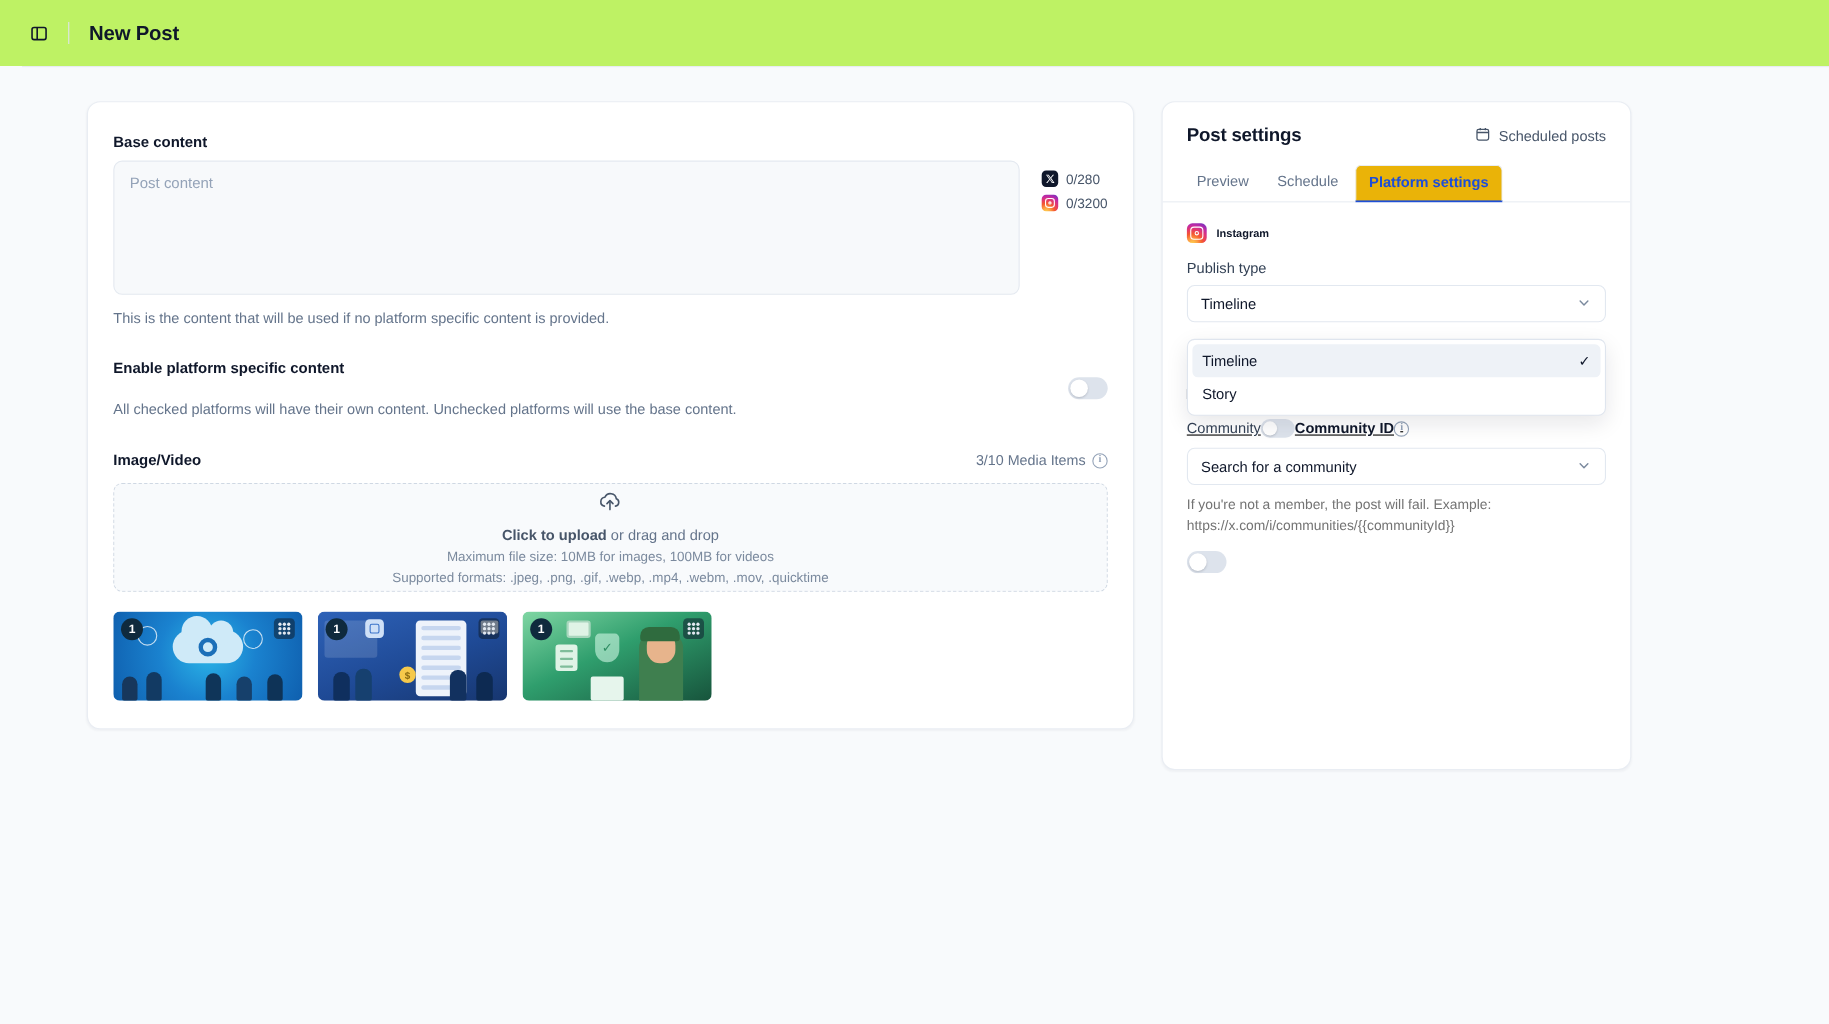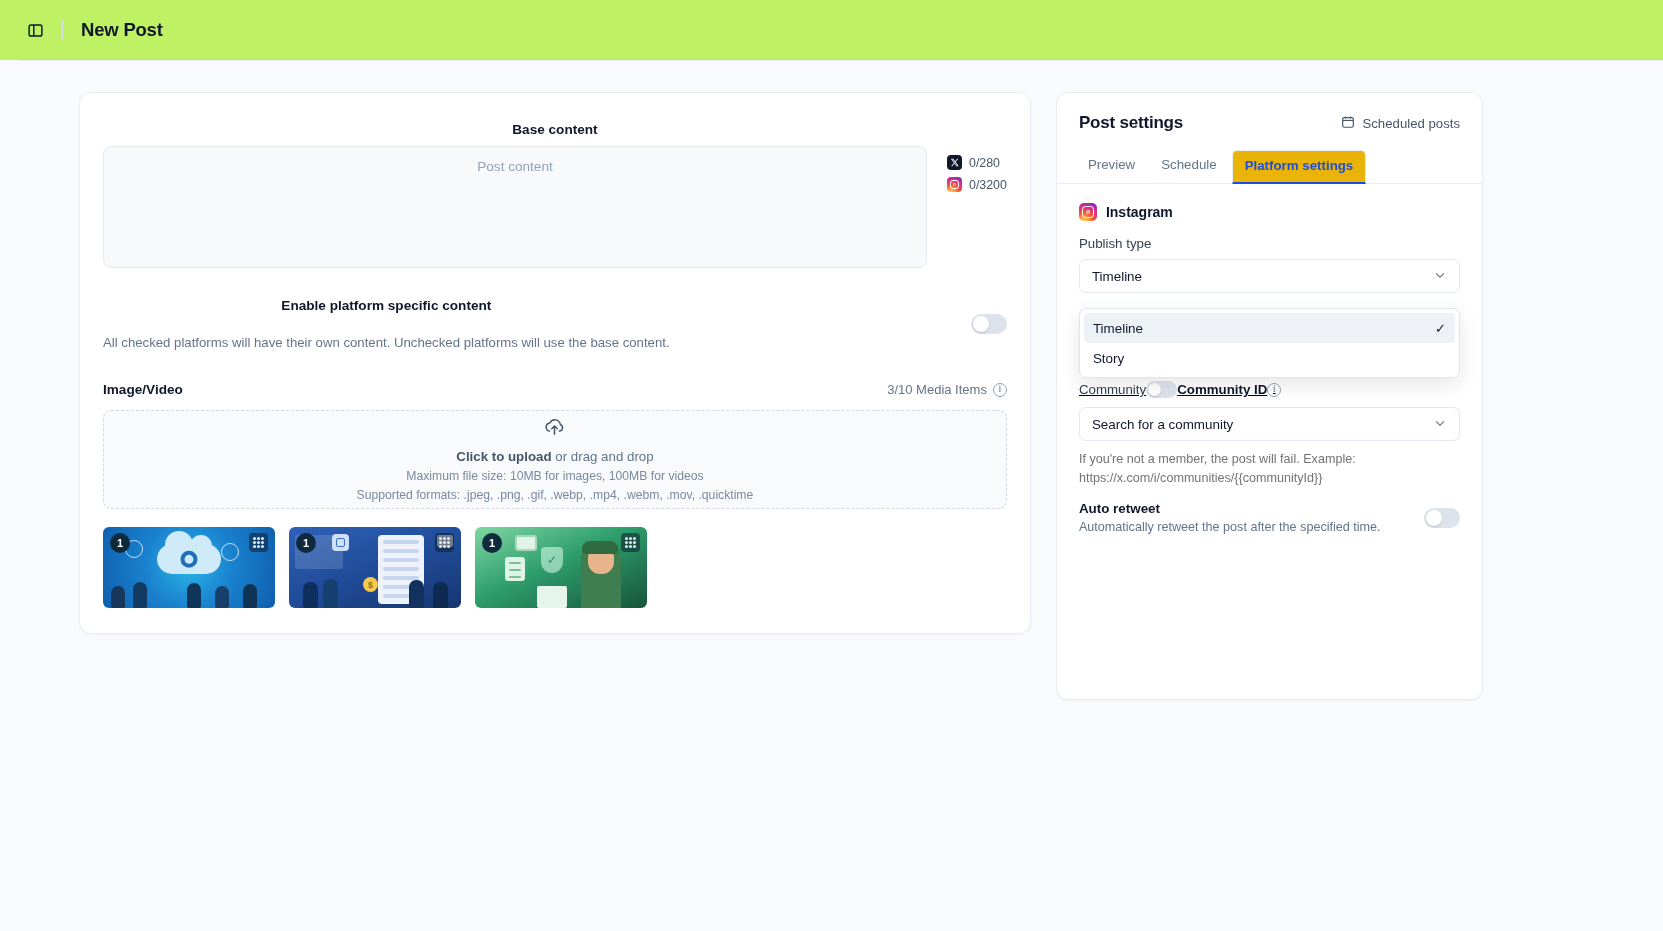--- a/index.html
+++ b/index.html
@@ -45,21 +45,21 @@
     gap: 25px;
     padding: 31px 180px 0 79px;
     align-items: flex-start;
   }
   .card {
     background: #ffffff;
     border: 1px solid #e9edf3;
     border-radius: 12px;
     box-shadow: 0 1px 2px rgba(16,24,40,0.04);
   }
-  .left-card { width: 960px; padding: 29px 23px 25px 23px; text-align: center; }
+  .left-card { width: 960px; padding: 29px 23px 25px 23px; }
   .right-card { width: 453px; min-height: 608px; position: relative; }
 
   
   .field-label {
     font-size: 13.6px; font-weight: 700; color: #0f172a;
     margin-bottom: 9px;
   }
   .content-row { display: flex; align-items: flex-start; gap: 20px; }
   .textarea-box {
     width: 824px; height: 122px;
@@ -251,21 +251,21 @@
     border-bottom-color: #1d4ed8;
     background: #eab308;
     border-left: 1px solid #e9edf3; border-right: 1px solid #e9edf3;
     border-top: 1px solid #e9edf3;
     border-radius: 5px 5px 0 0;
     padding: 7px 12px 9px;
   }
   .rc-body { padding: 19px 22px 0 22px; position: relative; }
 
   .platform-row { display: flex; align-items: center; gap: 9px; }
-  .platform-name { font-size: 14px; font-weight: 700; color: #0f172a; }
+  .platform-name { font-size: 10px; font-weight: 700; color: #0f172a; }
   .sub-label { font-size: 13.3px; color: #334155; margin: 15px 0 8px; }
 
   .select {
     height: 34px;
     border: 1px solid #e2e8f0; border-radius: 7px;
     background: #ffffff;
     display: flex; align-items: center; justify-content: space-between;
     padding: 0 12px;
     font-size: 13.4px; color: #0f172a;
     cursor: pointer;
@@ -343,20 +343,21 @@
           <span class="icon-sq icon-ig">
             <span class="ring">
                 <span class="dot"></span>
               </span>
           </span>
           <span class="counter-text">0/3200</span>
         </div>
       </div>
     </div>
 
+    <div class="helper">This is the content that will be used if no platform specific content is provided.</div>
 
     <div class="section-pf">
       <div>
         <div class="title">Enable platform specific content</div>
         <div class="sub">All checked platforms will have their own content. Unchecked platforms will use the base content.</div>
       </div>
       <div class="toggle">
         <div class="knob"></div>
       </div>
     </div>
@@ -563,24 +564,20 @@
           <span class="chev">
             <svg width="14" height="14" viewBox="0 0 16 16" fill="none" stroke="#7b8a9e" stroke-width="1.5" stroke-linecap="round" stroke-linejoin="round">
                 <path d="M4 6.5l4 4 4-4"></path>
               </svg>
           </span>
         </div>
 
         <div class="hint">If you're not a member, the post will fail. Example: https://x.com/i/communities/{{communityId}}</div>
 
         <div class="auto-row">
-          <div>
-            <div class="auto-title">Auto retweet</div>
-            <div class="auto-sub">Automatically retweet the post after the specified time.</div>
-          </div>
           <div class="toggle">
             <div class="knob"></div>
           </div>
         </div>
       </div>
 
     </div>
   </div>
 </div>
 

